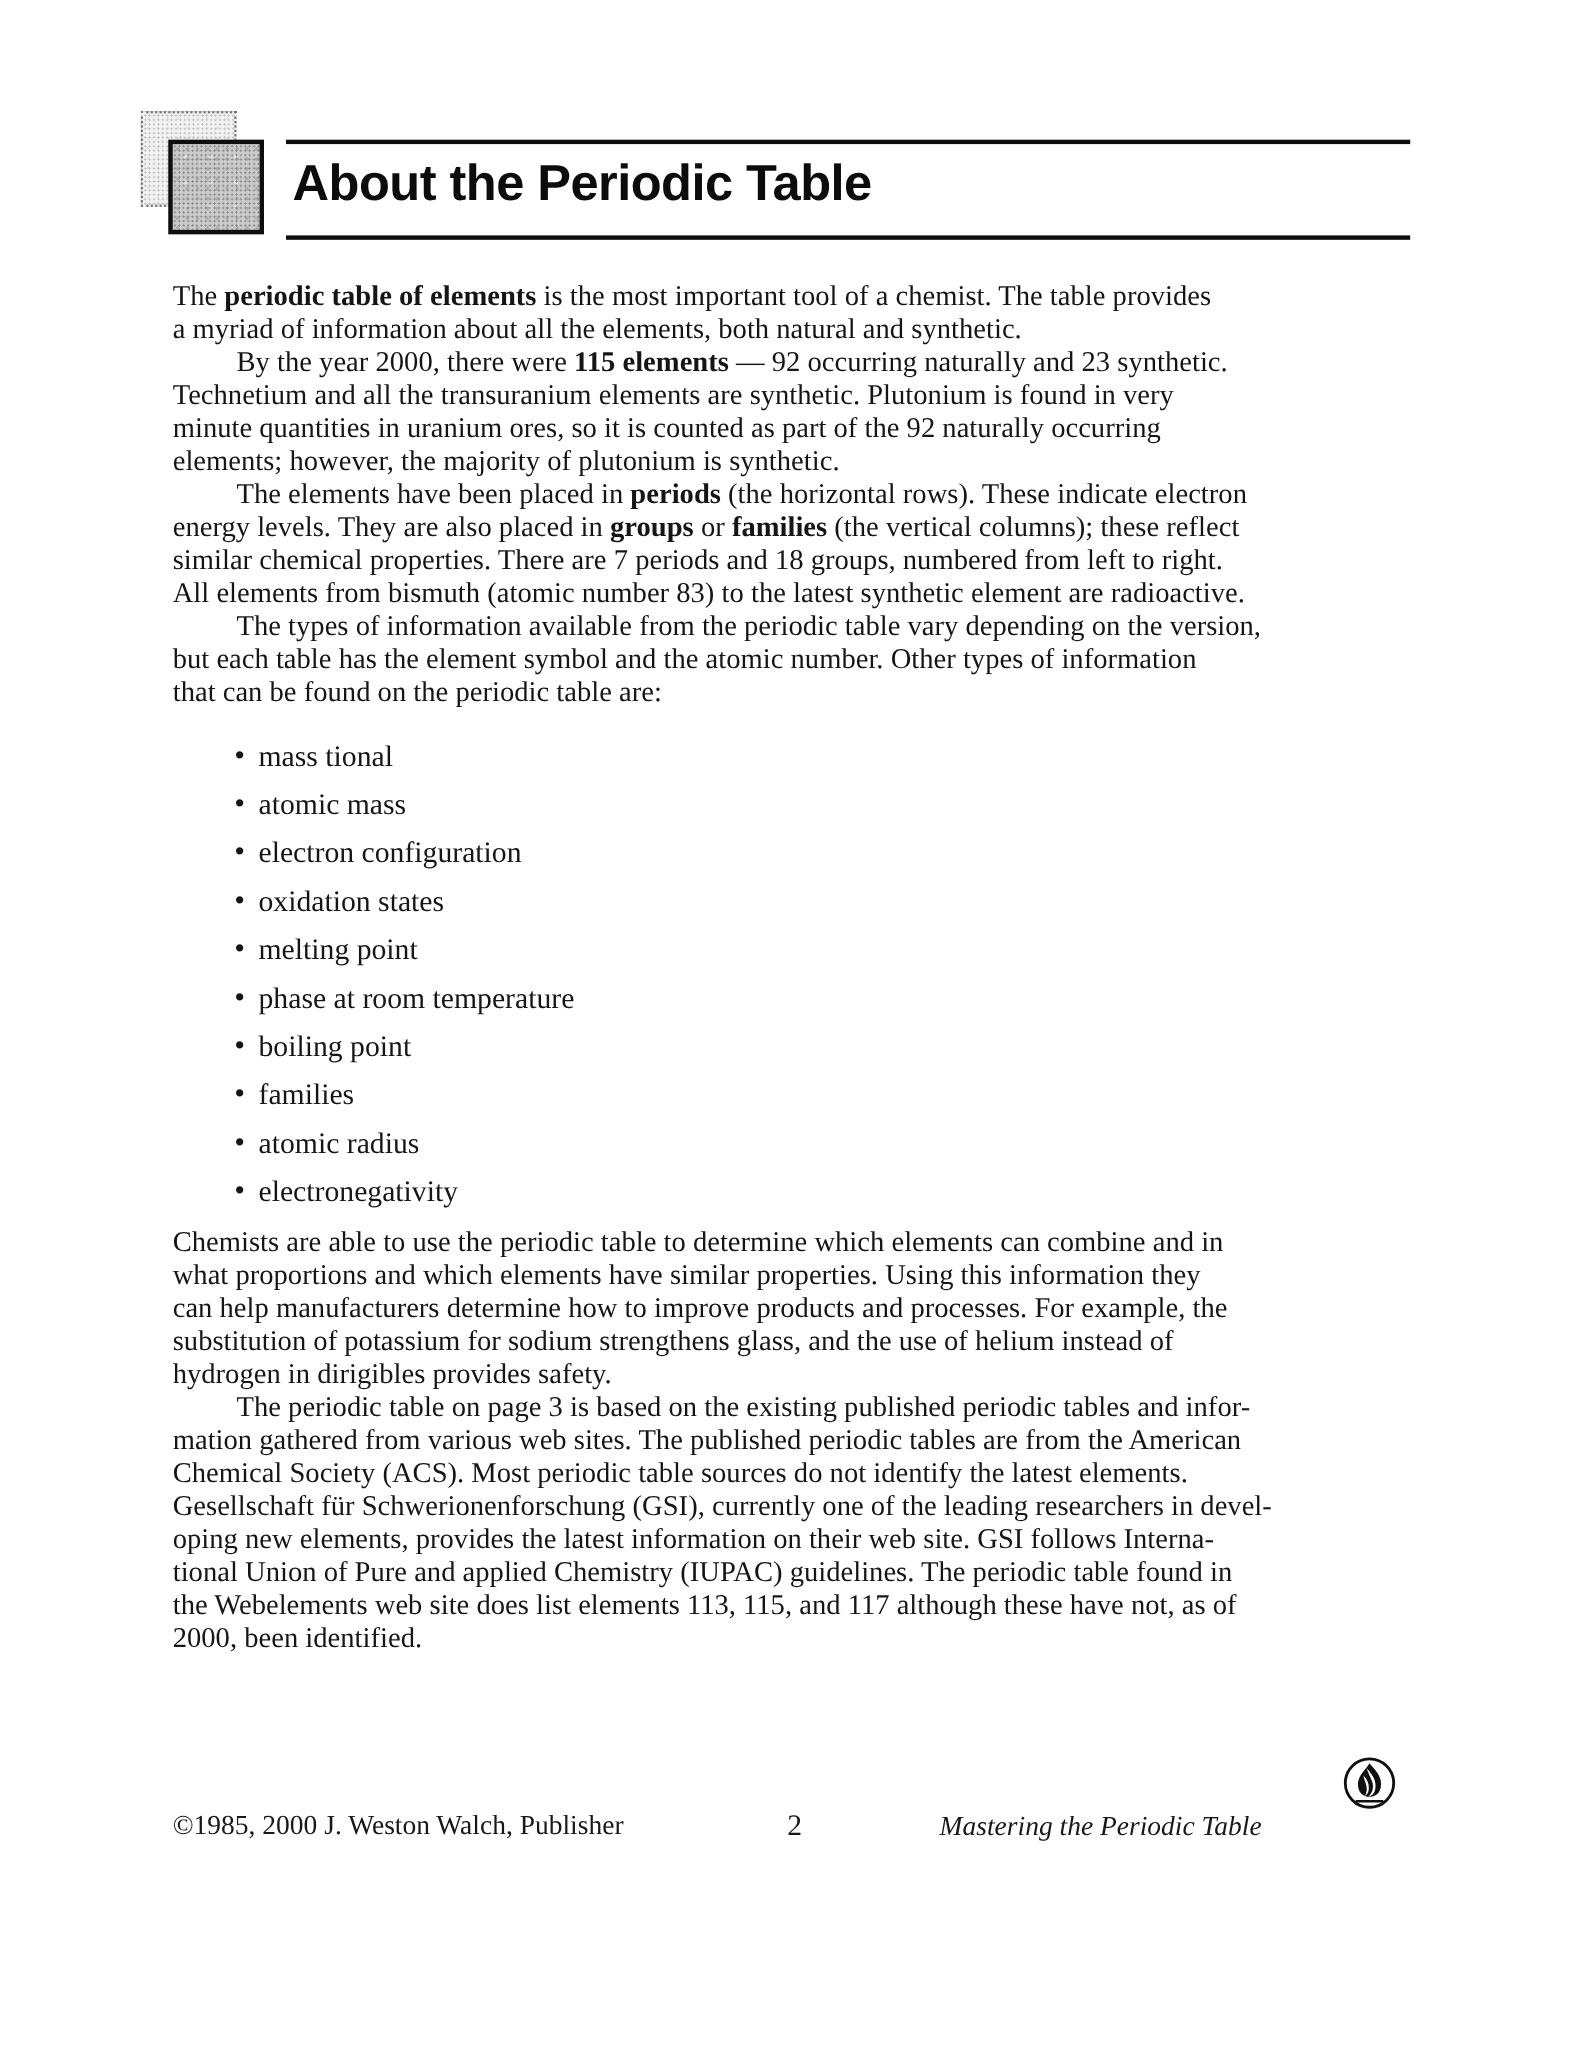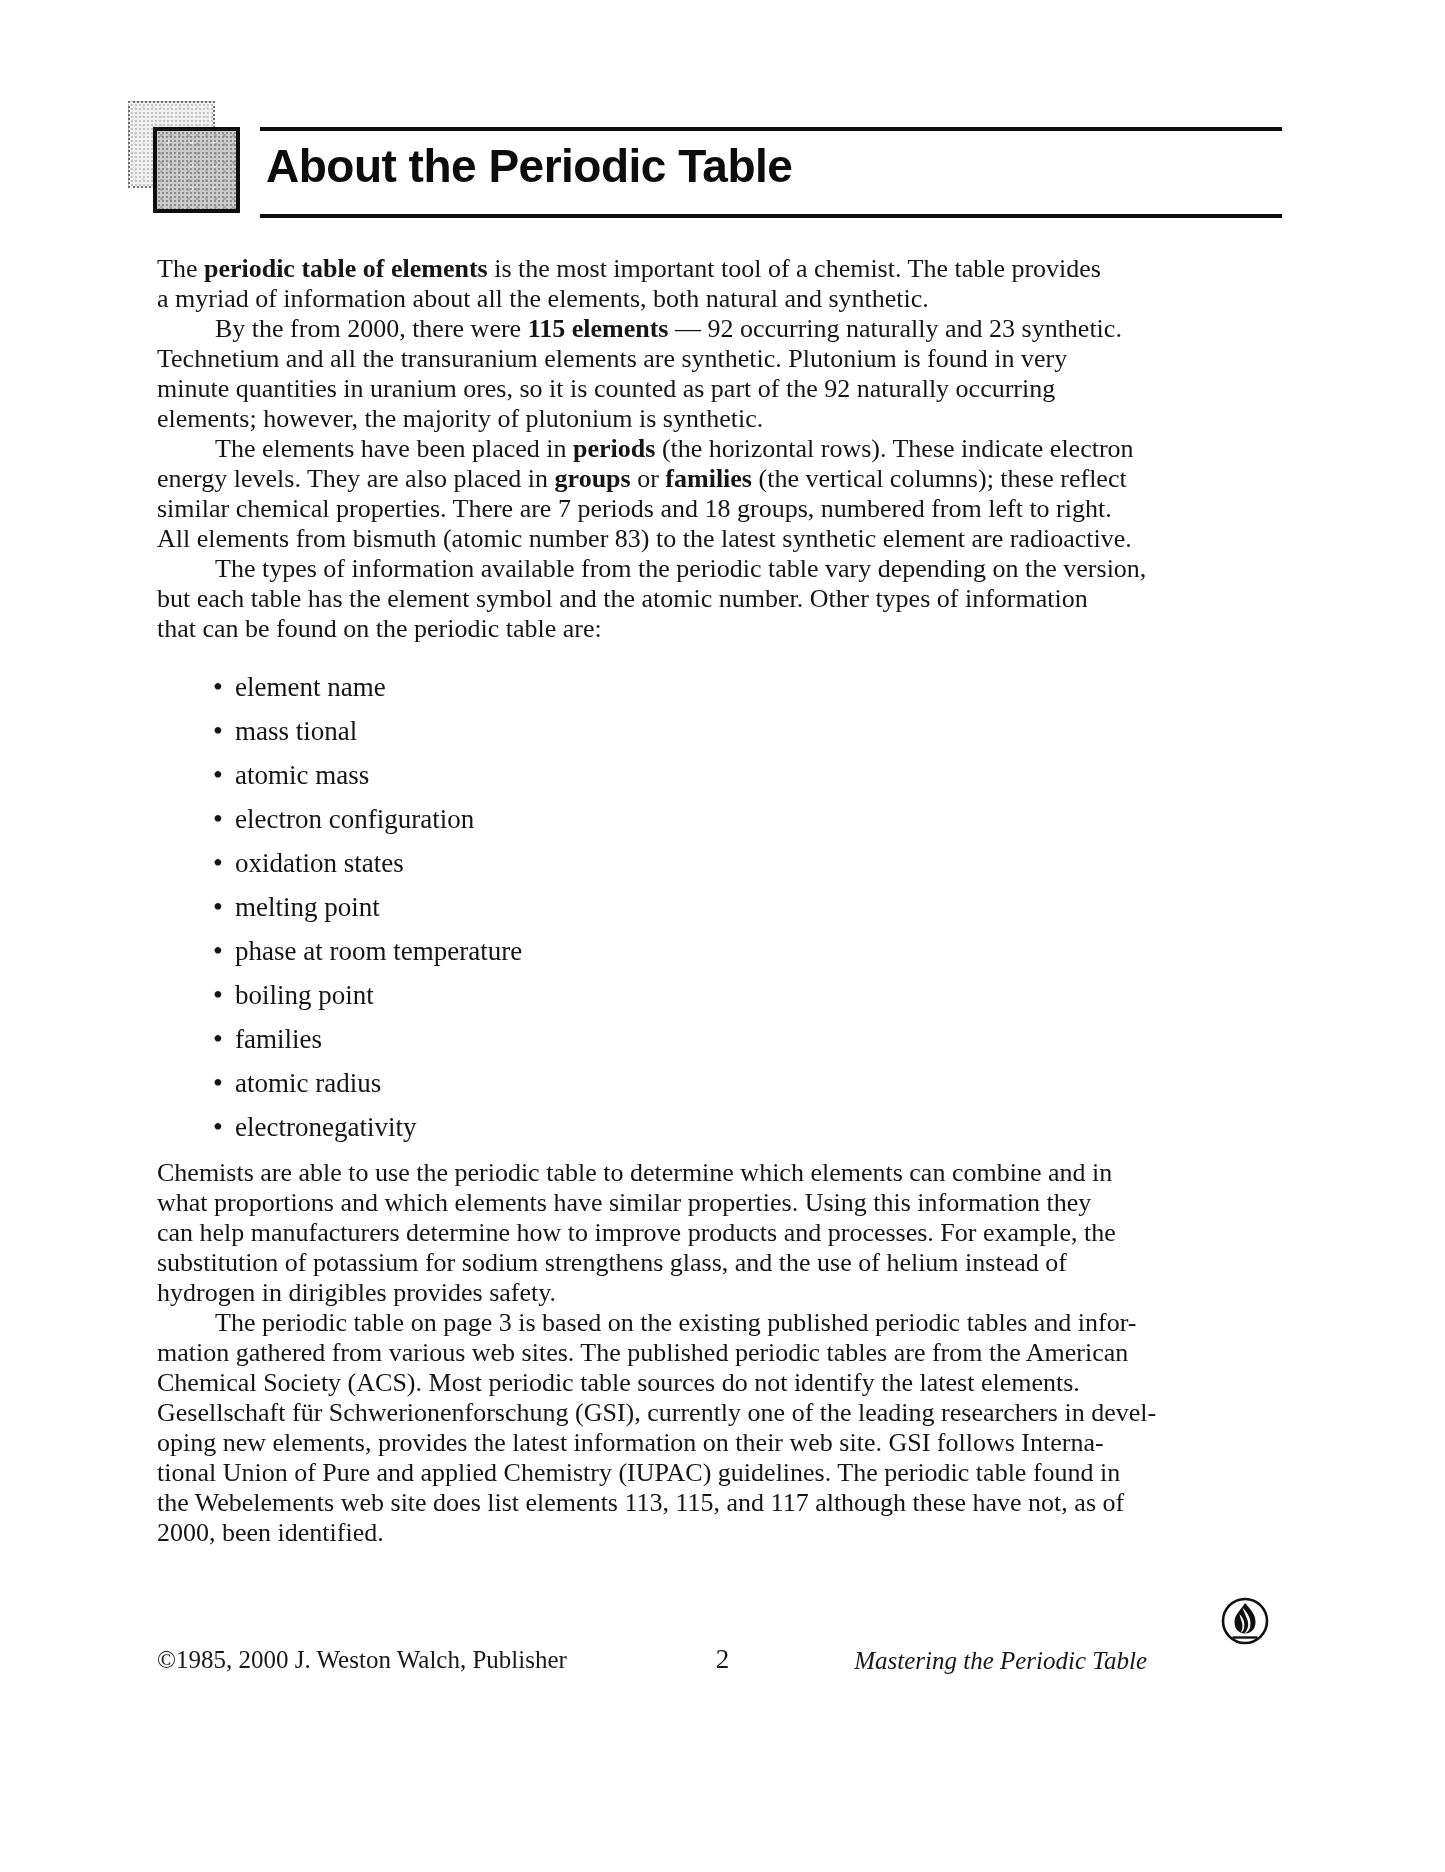--- a/index.html
+++ b/index.html
@@ -91,33 +91,32 @@
   <div class="art-back"></div>
   <div class="art-front"></div>
 
   <div class="rule rule-top"></div>
   <h1 class="page-title">About the Periodic Table</h1>
   <div class="rule rule-bottom"></div>
 
   <div class="content">
       <p class="para"><span>The </span><strong>periodic table of elements</strong><span> is the most important tool of a chemist. The table provides
 a myriad of information about all the elements, both natural and synthetic.</span></p>
-      <p class="para indent"><span>By the from 2000, there were </span><strong>115 elements</strong><span> — 92 occurring naturally and 23 synthetic.
+      <p class="para indent"><span>By the year 2000, there were </span><strong>115 elements</strong><span> — 92 occurring naturally and 23 synthetic.
 Technetium and all the transuranium elements are synthetic. Plutonium is found in very
 minute quantities in uranium ores, so it is counted as part of the 92 naturally occurring
 elements; however, the majority of plutonium is synthetic.</span></p>
       <p class="para indent"><span>The elements have been placed in </span><strong>periods</strong><span> (the horizontal rows). These indicate electron
 energy levels. They are also placed in </span><strong>groups</strong><span> or </span><strong>families</strong><span> (the vertical columns); these reflect
 similar chemical properties. There are 7 periods and 18 groups, numbered from left to right.
 All elements from bismuth (atomic number 83) to the latest synthetic element are radioactive.</span></p>
       <p class="para indent"><span>The types of information available from the periodic table vary depending on the version,
 but each table has the element symbol and the atomic number. Other types of information
 that can be found on the periodic table are:</span></p>
       <ul class="bullets">
-        <li>element name</li>
         <li>mass tional</li>
         <li>atomic mass</li>
         <li>electron configuration</li>
         <li>oxidation states</li>
         <li>melting point</li>
         <li>phase at room temperature</li>
         <li>boiling point</li>
         <li>families</li>
         <li>atomic radius</li>
         <li>electronegativity</li>

